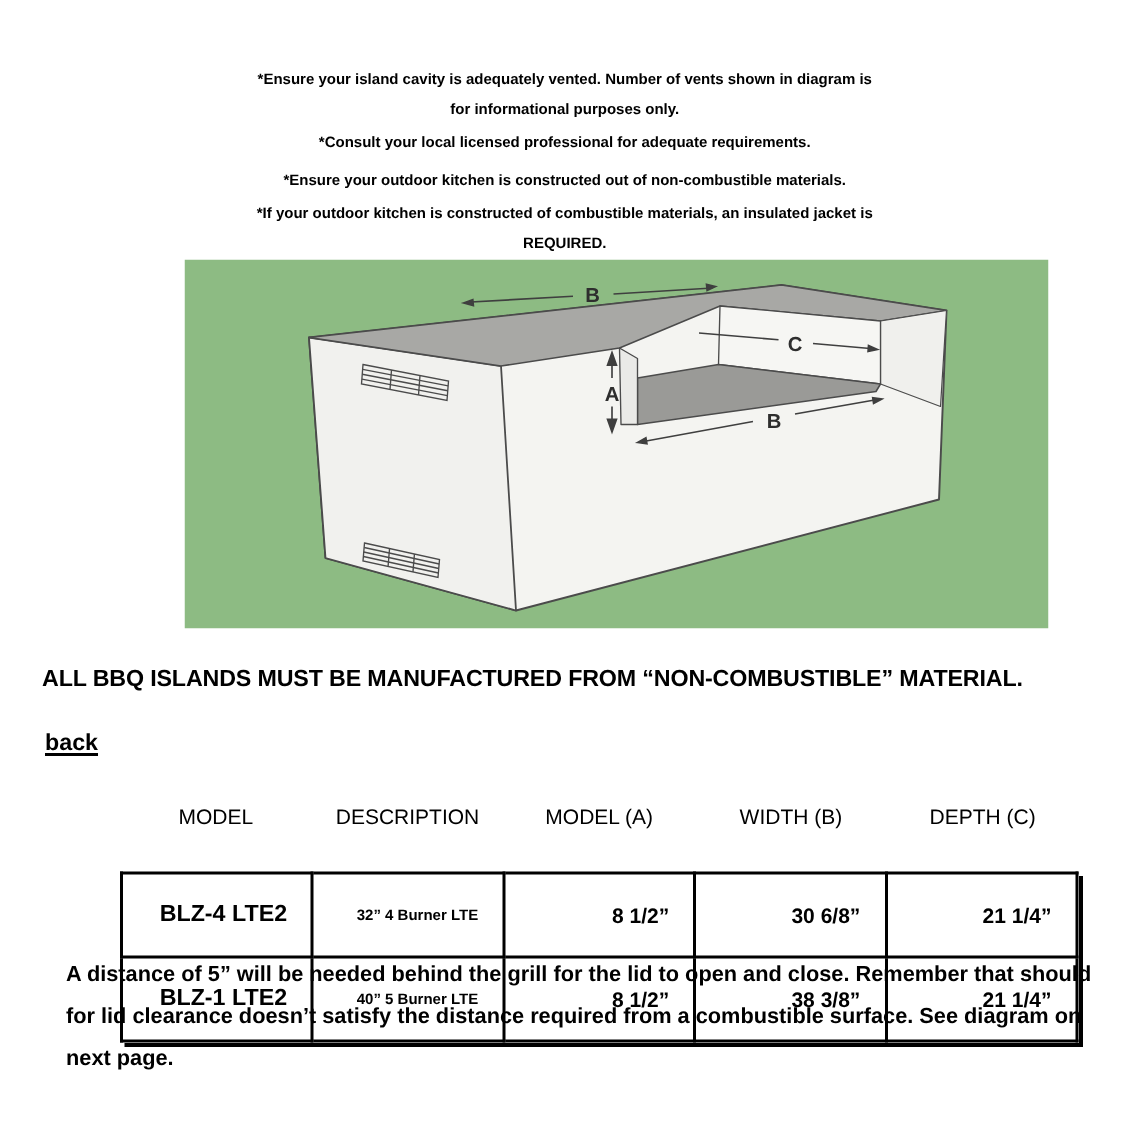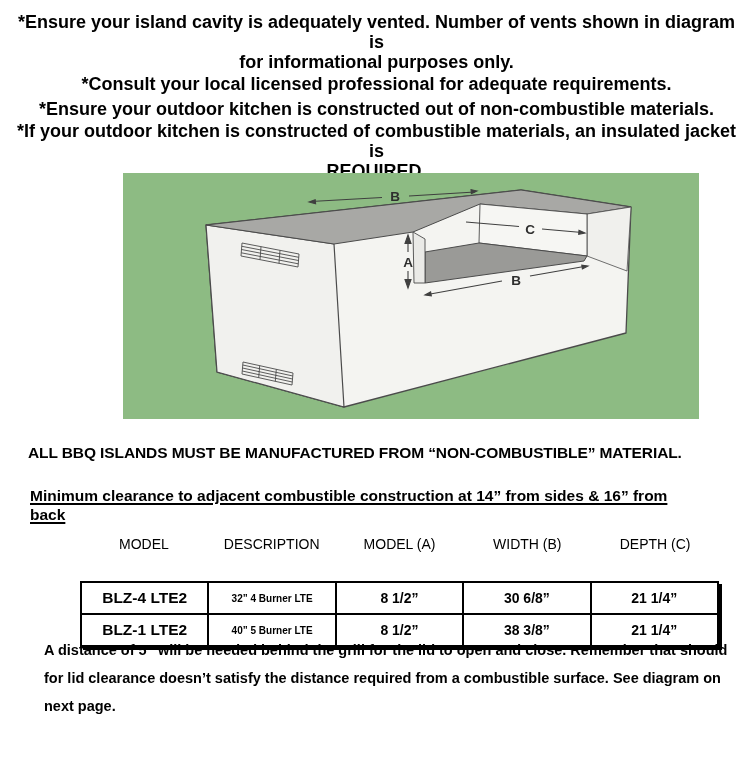--- a/index.html
+++ b/index.html
@@ -13,25 +13,25 @@
     width: 753px;
     height: 761px;
     background: #ffffff;
     overflow: hidden;
     color: #000;
   }
   
   .top-notes {
     position: absolute;
     left: 12px;
-    top: 12px;
+    top: 44px;
     width: 729px;
     text-align: center;
     font-weight: 700;
-    font-size: 18px;
+    font-size: 10px;
     line-height: 20px;
     color: #000;
   }
   .top-notes .para { margin: 0 0 2px 0; }
   .top-notes .gap { height: 3px; }
 
   
   .diagram-wrap {
     position: absolute;
     left: 123px;
@@ -96,22 +96,22 @@
     left: 80px;
     top: 581px;
     width: 639px;
     border-collapse: collapse;
     table-layout: fixed;
     box-shadow: 3px 3px 0 #000;
   }
   .spec-table td {
     border: 2px solid #000;
     height: 22px;
-    padding: 4px;
-    text-align: center;
+    padding: 16px;
+    text-align: right;
     vertical-align: middle;
     font-weight: 700;
     font-size: 14px;
     white-space: nowrap;
   }
   .spec-table td.model { font-size: 15.5px; }
   .spec-table td.desc  { font-size: 10px; }
 
   
   .footer-note {
@@ -215,21 +215,20 @@
         <polygon points="302,122 308.3,122.9 307.6,118.9"></polygon>
         <polygon points="465,93 459.4,96 458.8,92.1"></polygon>
       </g>
       <text class="dim-label" x="393" y="112" text-anchor="middle">B</text>
     </svg>
   </div>
 
   <div class="material-heading">ALL BBQ ISLANDS MUST BE MANUFACTURED FROM “NON-COMBUSTIBLE” MATERIAL.</div>
 
   <div class="clearance-heading">
-    <div class="u">Minimum clearance to adjacent combustible construction at 14” from sides &amp; 16” from</div>
     <div class="u" style="display:inline-block">back</div>
   </div>
 
   <div class="col-headers">
     <div class="hcell">MODEL</div>
     <div class="hcell">DESCRIPTION</div>
     <div class="hcell">MODEL (A)</div>
     <div class="hcell">WIDTH (B)</div>
     <div class="hcell">DEPTH (C)</div>
   </div>

